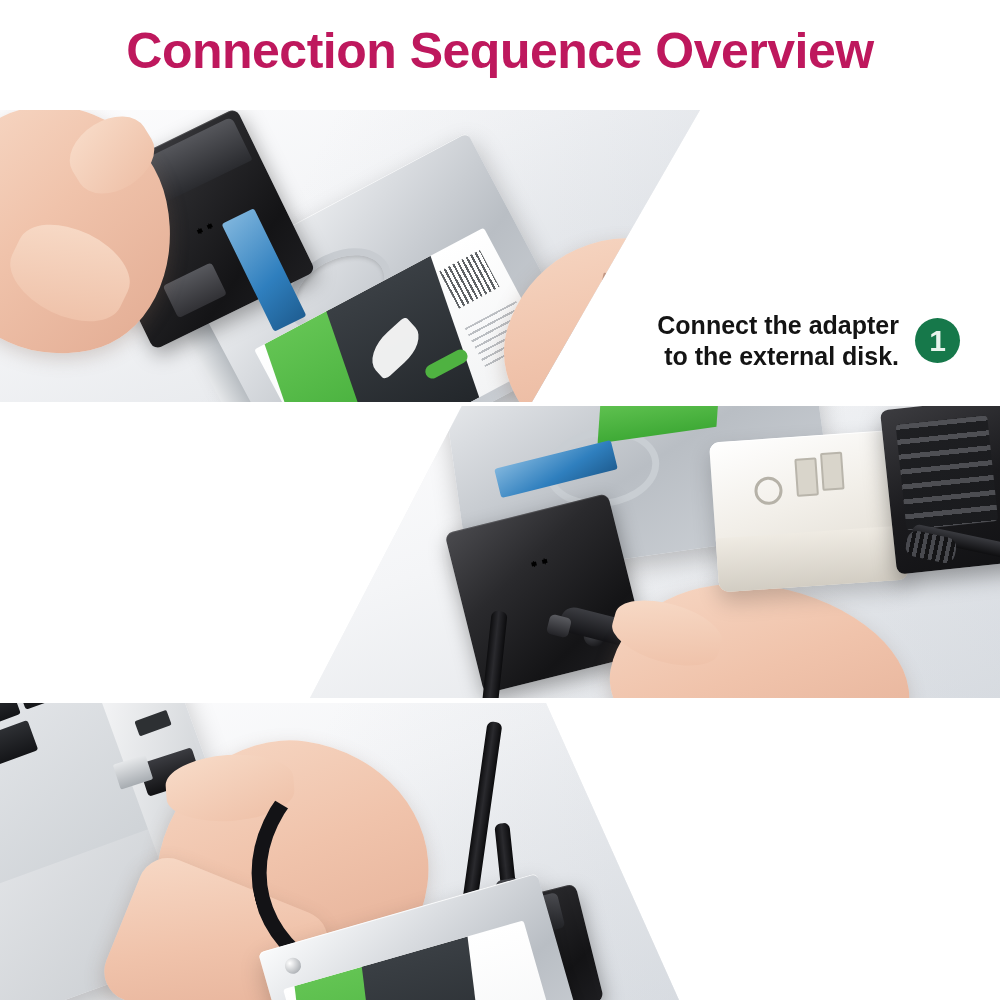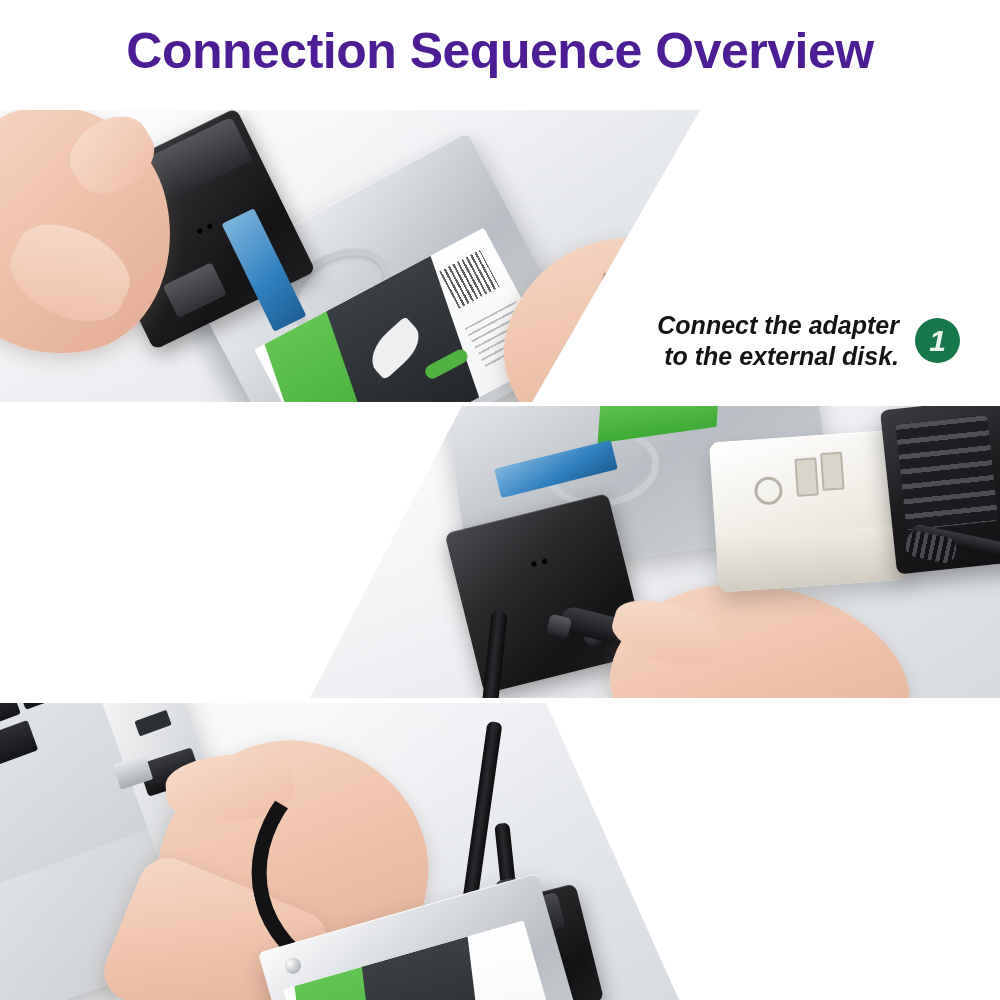--- a/index.html
+++ b/index.html
@@ -11,26 +11,26 @@
     position:relative;
   }
   .page{position:relative;width:1000px;height:1000px;background:#fff;overflow:hidden;}
 
   
   .title{
     position:absolute;left:0;top:22px;width:1000px;
     text-align:center;
     font-size:50px;font-weight:bold;
     letter-spacing:-0.5px;
-    color:#4c1d95;
+    color:#be185d;
     white-space:nowrap;
   }
 
   
-  .panel{position:absolute;left:0;width:1000px;overflow:hidden;background:#ffffff;font-style:italic;}
+  .panel{position:absolute;left:0;width:1000px;overflow:hidden;background:#ffffff;}
   .panel1{top:110px;height:292px;}
   .panel2{top:406px;height:292px;}
   .panel3{top:703px;height:297px;}
 
   .photo{position:absolute;top:0;height:100%;overflow:hidden;background:#f2f3f5;}
 
   
   .photo-1{left:0;width:700px;
     clip-path:polygon(0 0, 100% 0, 76% 100%, 0 100%);}
   .photo-2{left:310px;width:690px;

